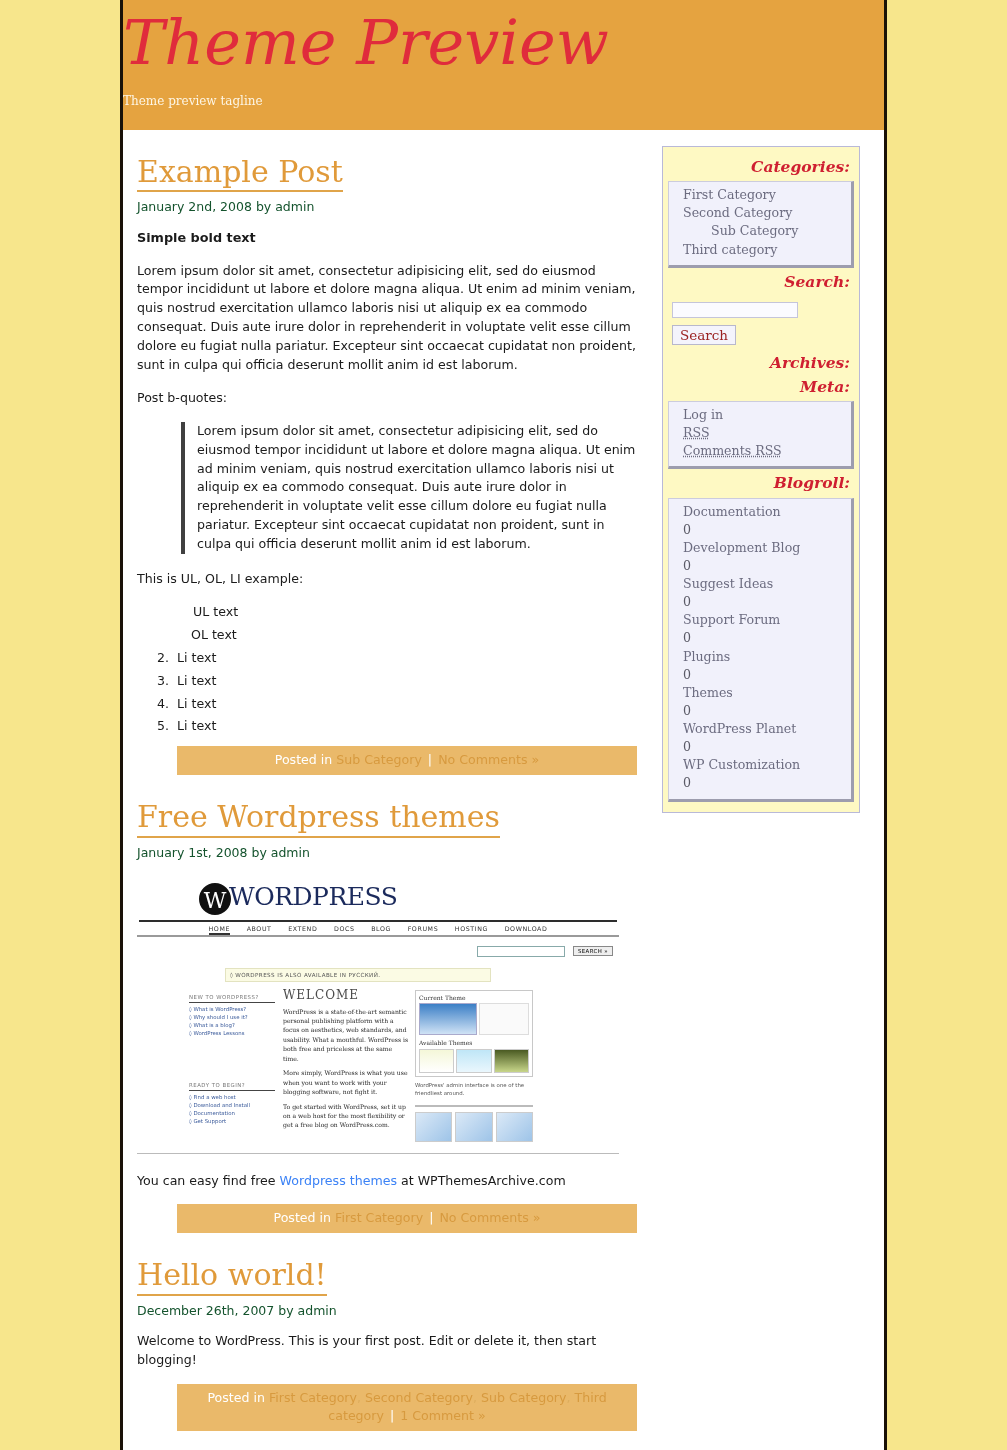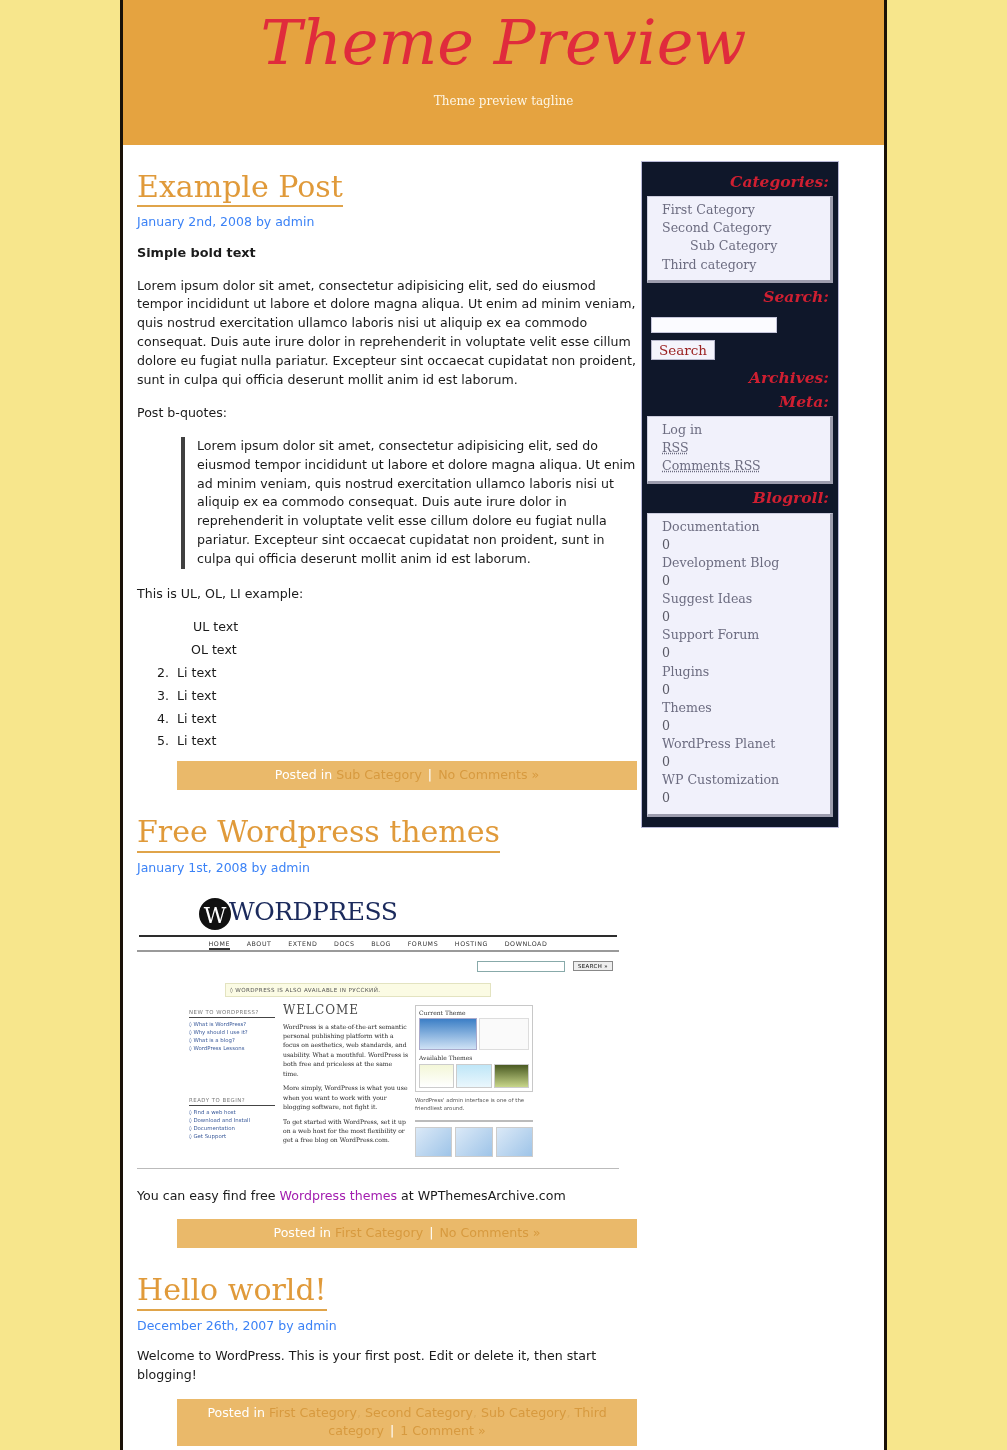--- a/index.html
+++ b/index.html
@@ -22,22 +22,21 @@
     width: 767px;
     background: #ffffff;
     border-left: 3px solid #1a1208;
     border-right: 3px solid #1a1208;
     box-sizing: border-box;
   }
 
   
   #header {
     background: #e5a340;
-    height: 145px;
-    text-align: center;
+    height: 130px;
     position: relative;
   }
   #blog-title {
     font-family: "DejaVu Serif", serif;
     font-style: italic;
     font-weight: normal;
     color: #e02b3c;
     font-size: 62px;
     line-height: 1;
     margin: 0;
@@ -76,21 +75,21 @@
     line-height: 1.08;
     margin: 0 0 1px 0;
     color: #e09a3a;
     display: inline-block;
     border-bottom: 2px solid #e0a44a;
     padding-bottom: 2px;
     cursor: pointer;
   }
   .post-meta {
     font-size: 12.5px;
-    color: #3b82f6;
+    color: #14532d;
     margin: 6px 0 0 0;
     font-family: "DejaVu Sans", sans-serif;
   }
   .post-body {
     font-size: 12.6px;
     line-height: 1.50;
     color: #1b1b1b;
     margin-top: 14px;
   }
   .post-body p { margin: 0 0 14px 0; }
@@ -241,24 +240,24 @@
   .wp-avail div { height: 22px; border: 1px solid #ccc; flex: 1; }
   .wp-cap { font-size: 5.4px; color: #555; margin-top: 4px; line-height: 1.5; }
   .wp-hr2 { border-top: 2px solid #bbb; margin: 8px 0 5px 0; }
   .wp-minis { display: flex; gap: 3px; }
   .wp-minis div { width: 36px; height: 28px; border: 1px solid #ccc; background: linear-gradient(135deg,#dbe9f7,#9ec4e8); }
   .wp-bottomrule { position: absolute; left: 0; right: 0; bottom: 4px; border-top: 1px solid #bbb; }
 
   
   #sidebar {
     position: absolute;
-    left: 518px;
+    left: 539px;
     top: 16px;
     width: 198px;
-    background: #0f172a;
+    background: #fef9c3;
     border: 1px solid #b9b9d8;
     padding: 6px 5px 8px 5px;
     box-sizing: border-box;
     font-family: "DejaVu Serif", serif;
   }
   .sb-heading {
     font-family: "DejaVu Serif", serif;
     font-style: italic;
     font-weight: bold;
     color: #cf1f31;
@@ -420,21 +419,21 @@
                 <div></div>
                 <div></div>
                 <div></div>
               </div>
             </div>
           </div>
           <div class="wp-bottomrule"></div>
         </div>
 
         <div class="post-body">
-          <p><span>You can easy find free </span><span style="color:#a21caf;cursor:pointer">Wordpress themes</span><span> at WPThemesArchive.com</span></p>
+          <p><span>You can easy find free </span><span style="color:#3b82f6;cursor:pointer">Wordpress themes</span><span> at WPThemesArchive.com</span></p>
         </div>
 
         <div class="post-footer">
           <span>Posted in</span>
           <span class="cat-link">First Category</span>
           <span class="sep">|</span>
           <span class="cm-link">No Comments »</span>
         </div>
       </div>
 

